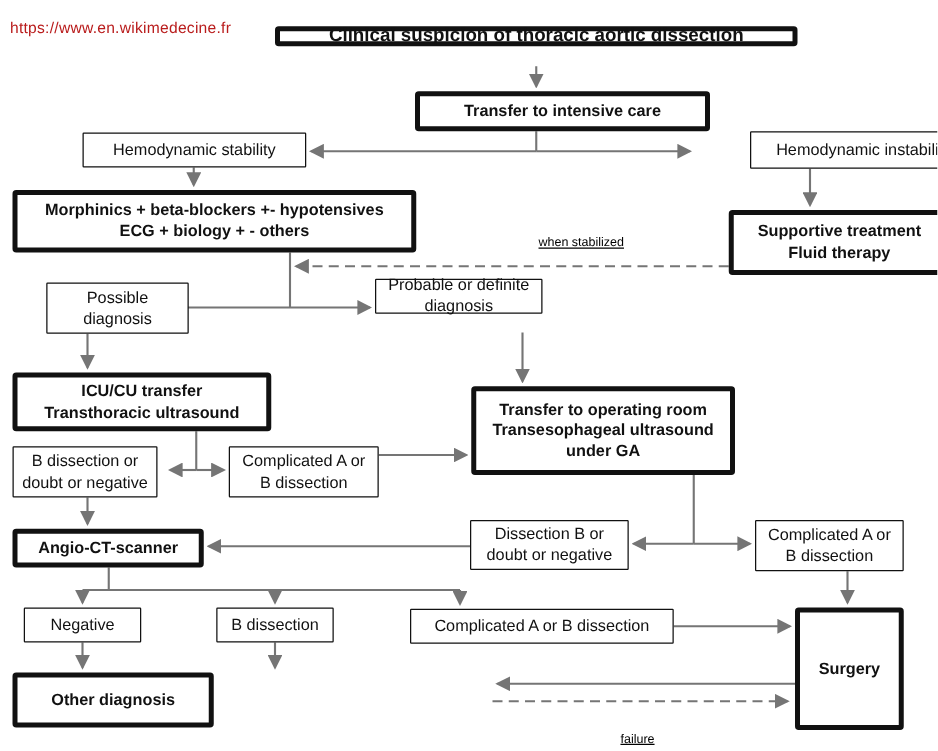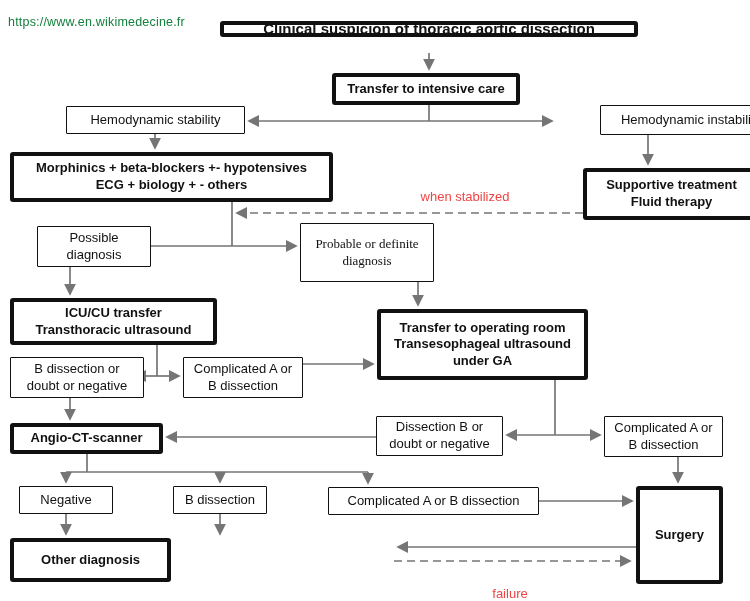--- a/index.html
+++ b/index.html
@@ -10,21 +10,21 @@
     background: #ffffff;
     font-family: "Liberation Sans", sans-serif;
     color: #111111;
     overflow: hidden;
   }
   .url-label {
     position: absolute;
     left: 8px;
     top: 15px;
     font-size: 12.5px;
-    color: #15803d;
+    color: #b91c1c;
     letter-spacing: 0.2px;
   }
   .arrows {
     position: absolute;
     left: 0; top: 0;
     width: 750px; height: 601px;
   }
   .node {
     position: absolute;
     box-sizing: border-box;
@@ -43,23 +43,24 @@
   .node.thick {
     border-width: 4px;
     border-radius: 3px;
     font-weight: bold;
   }
   .node.title-node {
     font-size: 15px;
   }
   .edge-label {
     position: absolute;
-    font-size: 13px;
-    color: #ef4444;
+    font-size: 10px;
+    color: #000000;
     text-align: center;
+    text-decoration: underline;
   }
 </style>
 </head>
 <body>
 
 <div class="stage">
 
   <div class="url-label">https://www.en.wikimedecine.fr</div>
 
   <svg class="arrows" viewBox="0 0 750 601" xmlns="http://www.w3.org/2000/svg">
@@ -118,46 +119,46 @@
       <line x1="539" y1="501" x2="632" y2="501" marker-end="url(#ah)"></line>
 
       <line x1="636" y1="547" x2="398" y2="547" marker-end="url(#ah)"></line>
 
       <line x1="394" y1="561" x2="630" y2="561" stroke-dasharray="8 5" marker-end="url(#ah)"></line>
     </g>
   </svg>
 
   <div class="node thick title-node" style="left:220px;top:21px;width:418px;height:16px;">Clinical suspicion of thoracic aortic dissection</div>
 
-  <div class="node thick" style="left:332px;top:73px;width:188px;height:32px;">Transfer to intensive care</div>
+  <div class="node thick" style="left:332px;top:73px;width:236px;height:32px;">Transfer to intensive care</div>
 
   <div class="node" style="left:66px;top:106px;width:179px;height:28px;">Hemodynamic stability</div>
 
   <div class="node" style="left:556px;top:105px;width:182px;height:30px;margin-left:44px;">Hemodynamic instability</div>
 
   <div class="node thick" style="left:10px;top:152px;width:323px;height:50px;">Morphinics + beta-blockers +- hypotensives
 ECG + biology + - others</div>
 
   <div class="node thick" style="left:583px;top:168px;width:177px;height:52px;">Supportive treatment
 Fluid therapy</div>
 
   <div class="node" style="left:13px;top:226px;width:114px;height:41px;margin-left:24px;">Possible
 diagnosis</div>
 
-  <div class="node" style="left:300px;top:223px;width:134px;height:59px;font-family:Liberation Serif, serif;">Probable or definite
+  <div class="node" style="left:300px;top:223px;width:134px;height:28px;">Probable or definite
 diagnosis</div>
 
   <div class="node thick" style="left:10px;top:298px;width:207px;height:47px;">ICU/CU transfer
 Transthoracic ultrasound</div>
 
   <div class="node thick" style="left:377px;top:309px;width:211px;height:71px;">Transfer to operating room
 Transesophageal ultrasound
 under GA</div>
 
-  <div class="node" style="left:10px;top:357px;width:134px;height:41px;">B dissection or
+  <div class="node" style="left:10px;top:357px;width:116px;height:41px;">B dissection or
 doubt or negative</div>
 
   <div class="node" style="left:183px;top:357px;width:120px;height:41px;">Complicated A or
 B dissection</div>
 
   <div class="node thick" style="left:10px;top:423px;width:153px;height:31px;">Angio-CT-scanner</div>
 
   <div class="node" style="left:376px;top:416px;width:127px;height:40px;">Dissection B or
 doubt or negative</div>
 

